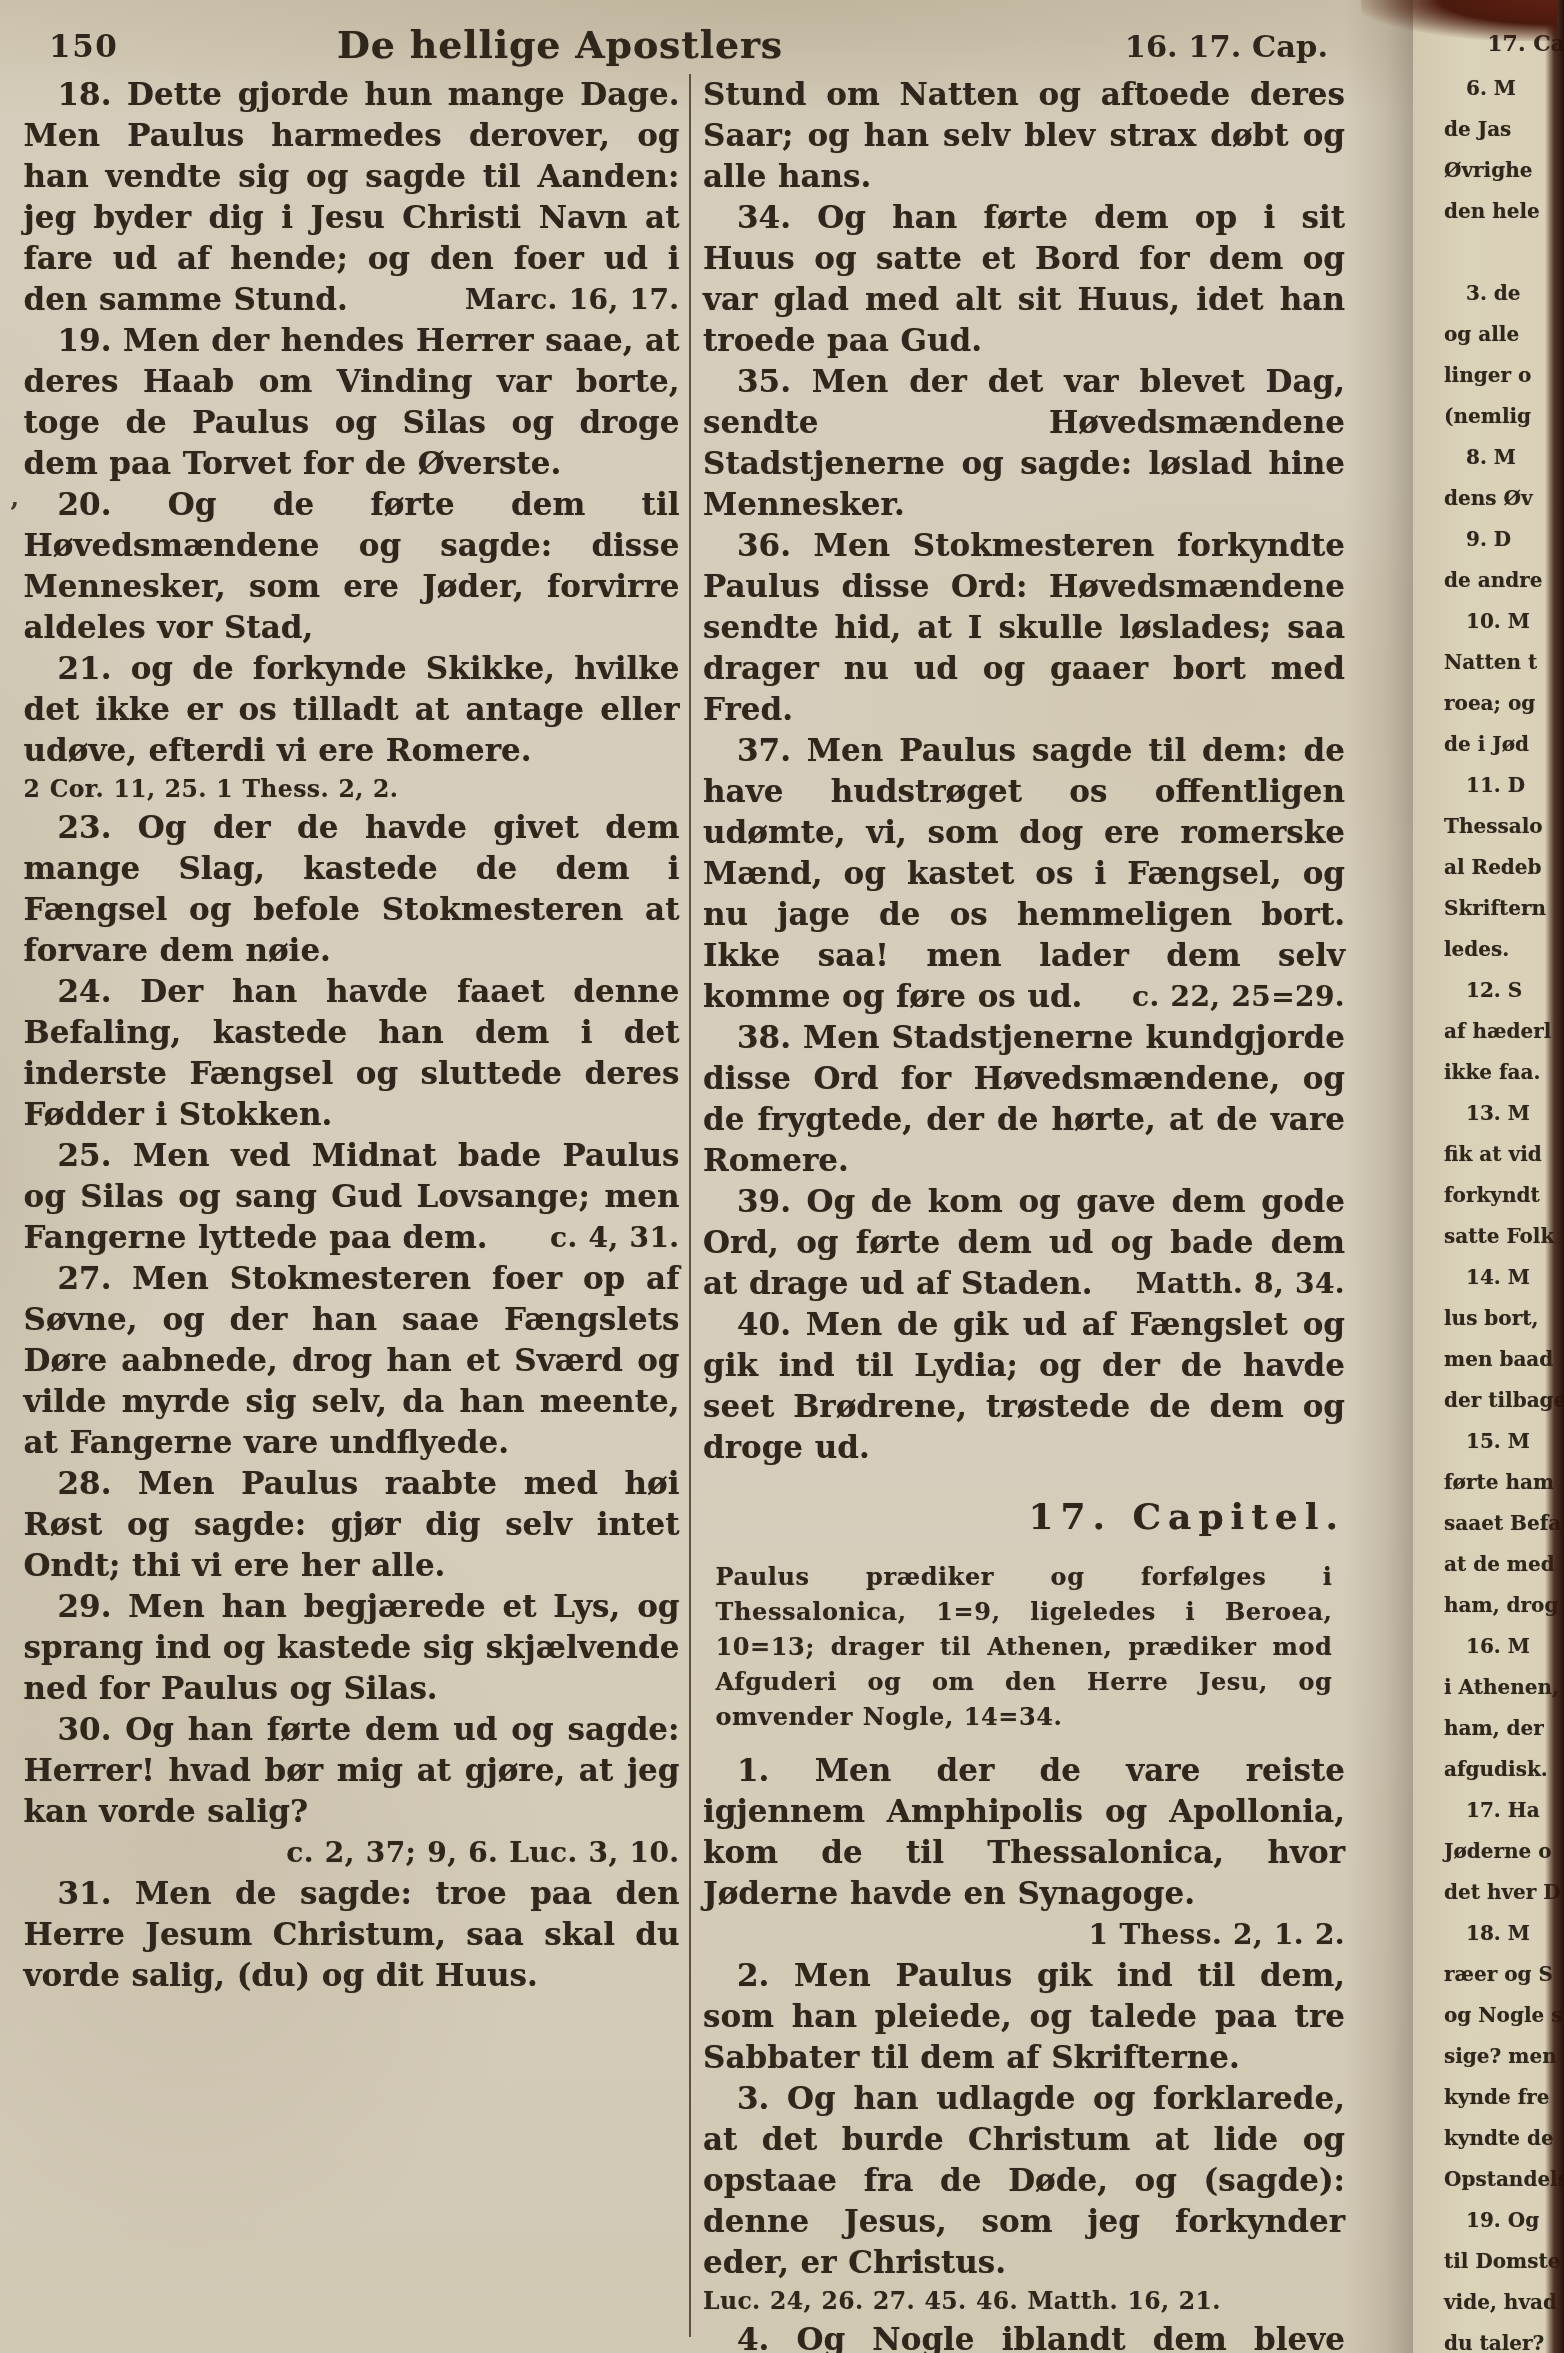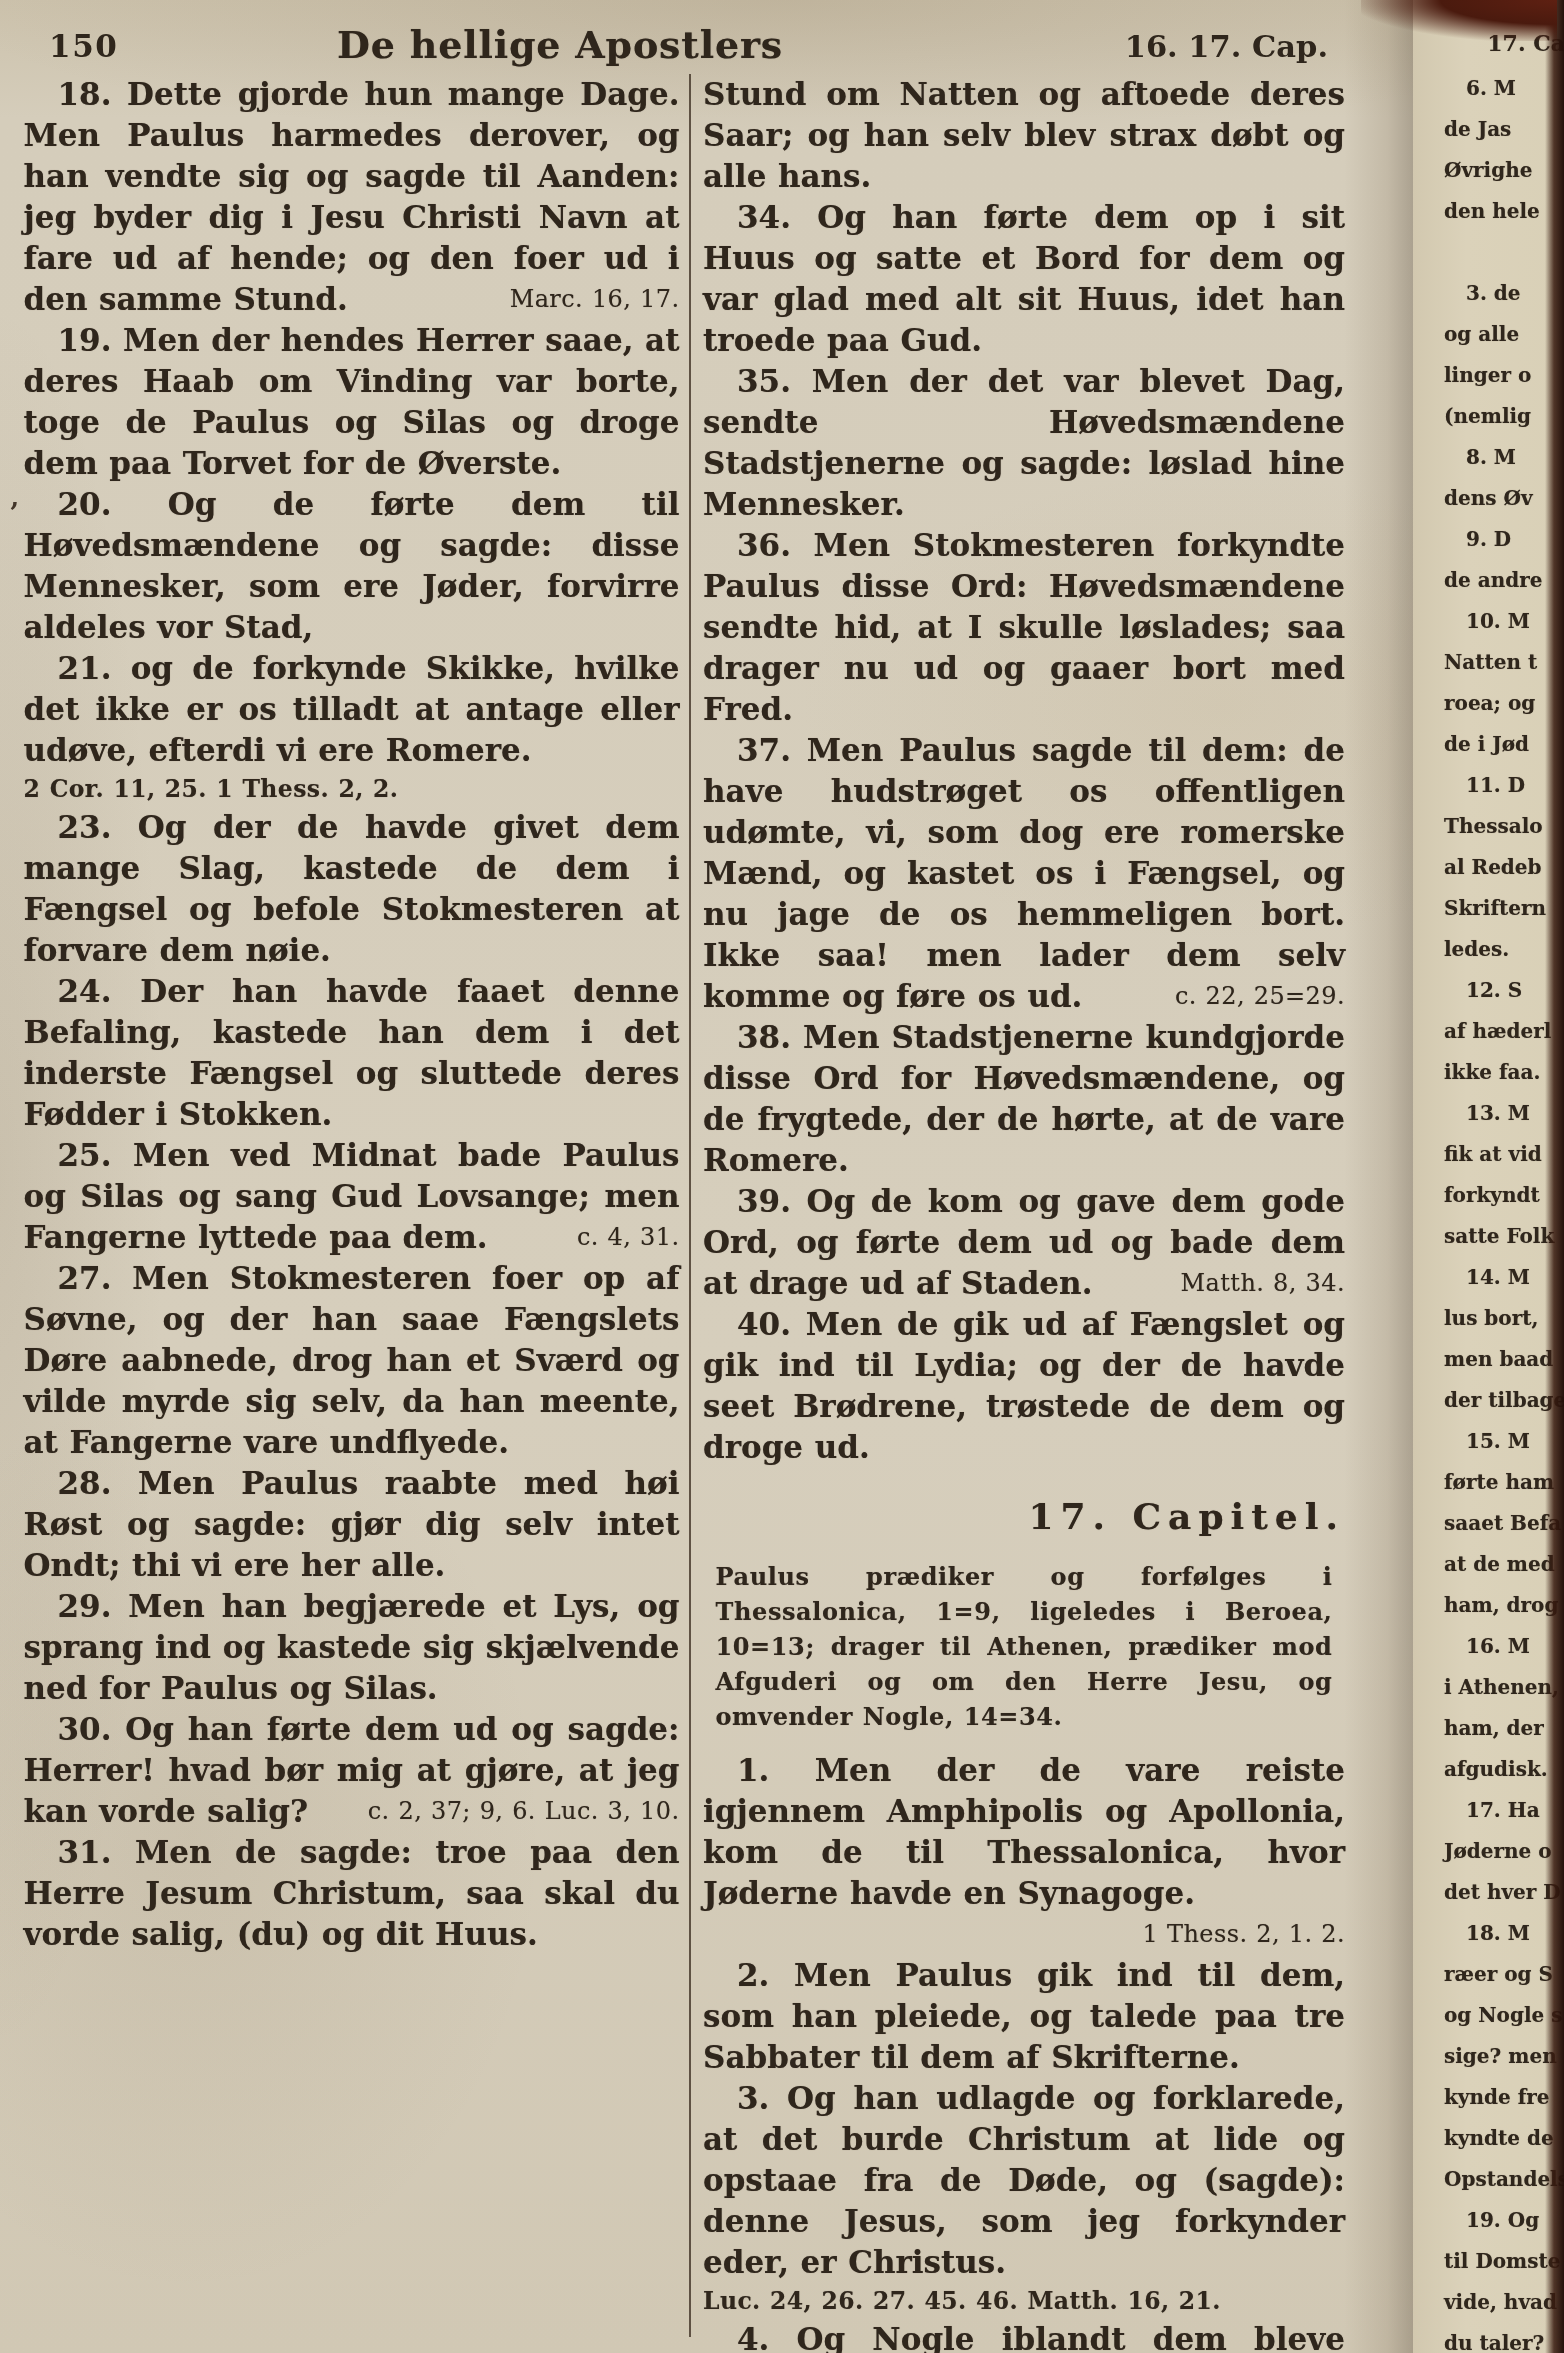--- a/index.html
+++ b/index.html
@@ -62,22 +62,22 @@
   }
   .verse {
     margin: 0;
     text-align: justify;
     text-indent: 34px;
   }
   .verse.no-indent { text-indent: 0; }
   .verse::after { content: ""; display: block; clear: both; }
   .vref {
     float: right;
-    font-size: 24px;
-    font-weight: normal;
+    font-size: 28px;
+    font-weight: bold;
     line-height: 41px;
     letter-spacing: 0.4px;
   }
   .ref-center {
     font-size: 23.5px;
     font-weight: bold;
     line-height: 36px;
     text-align: left;
     letter-spacing: 0.4px;
   }

